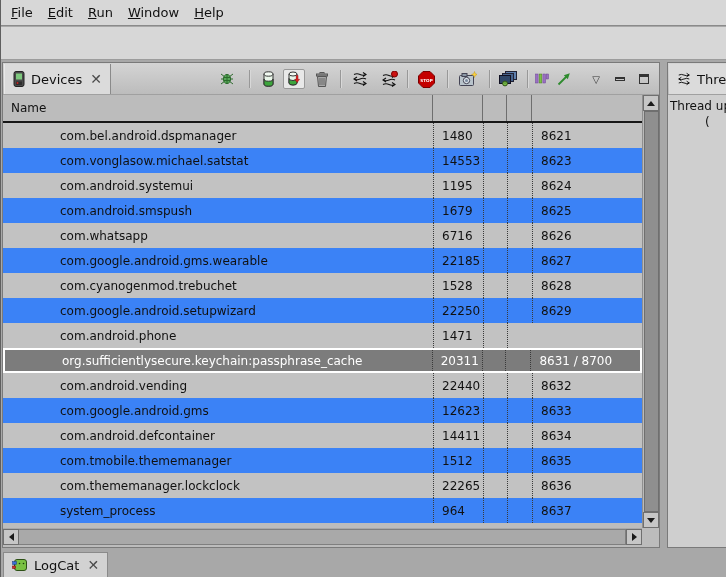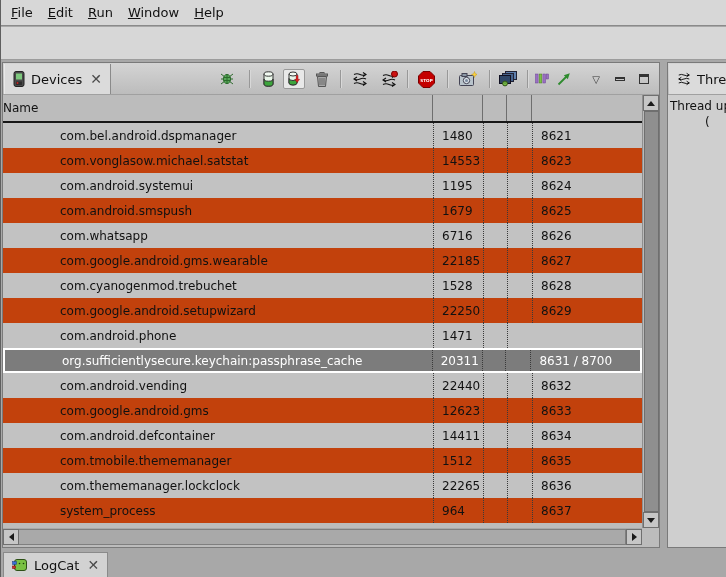--- a/index.html
+++ b/index.html
@@ -57,33 +57,33 @@
   .shape-min{width:10px;height:4px;border:1px solid #333;border-top-width:2px;box-sizing:border-box;}
   .shape-max{width:10px;height:10px;border:1px solid #333;border-top-width:3px;box-sizing:border-box;}
 
   
   .table-head{
     position:absolute;left:0;top:32px;width:639px;height:28px;
     background:#bcbcbc;border-bottom:2px solid #161616;box-sizing:border-box;
     display:flex;font-size:12px;
   }
   .th{height:100%;display:flex;align-items:center;border-right:1px solid #6e6e6e;box-sizing:border-box;}
-  .th.name{width:430px;}
+  .th.name{width:430px;padding-left:8px;}
   .th.pid{width:50px;}
   .th.c2{width:24px;}
   .th.c3{width:25px;}
   .th.port{width:110px;border-right:none;}
 
   .table-body{position:absolute;left:0;top:60px;width:639px;height:400px;background:#c2c2c2;}
   .row{
     position:relative;width:639px;height:25px;display:flex;align-items:center;
     font-size:12px;box-sizing:border-box;
   }
   .row.light{background:#c2c2c2;}
-  .row.dark{background:#c2410c;}
+  .row.dark{background:#3b82f6;}
   .row.selected{
     background:#7c7c7c;color:#fff;
     border:2px solid #ffffff;
   }
   .cell{height:100%;display:flex;align-items:center;overflow:hidden;white-space:nowrap;box-sizing:border-box;}
   .cell.name{width:430px;padding-left:57px;}
   .cell.pid{width:50px;padding-left:8px;border-left:1px dotted #3a3a3a;}
   .cell.c2{width:24px;border-left:1px dotted #3a3a3a;}
   .cell.c3{width:25px;border-left:1px dotted #3a3a3a;}
   .cell.port{width:110px;padding-left:8px;border-left:1px dotted #3a3a3a;}

